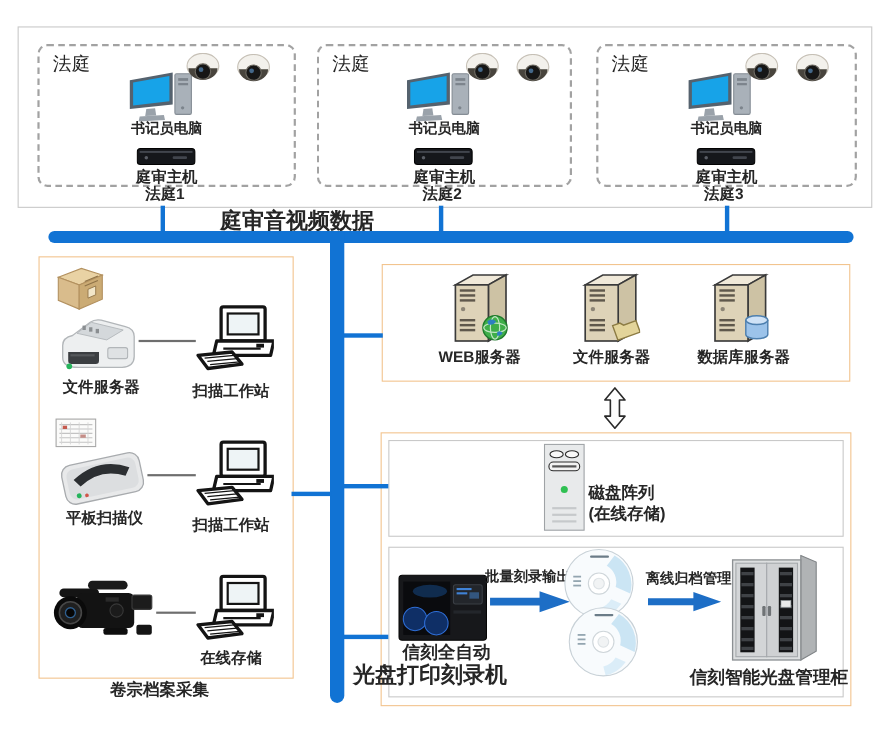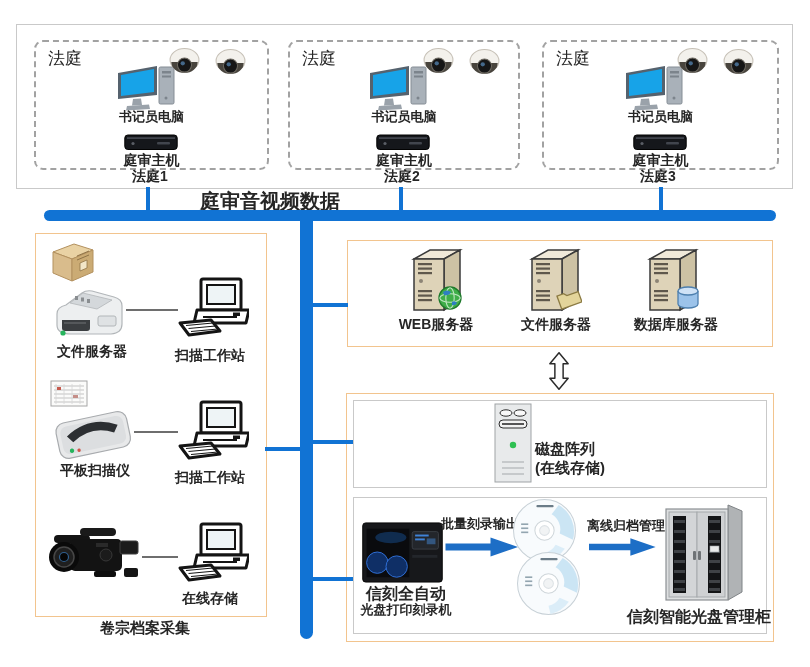--- a/index.html
+++ b/index.html
@@ -400,21 +400,21 @@
   </div>
   <div class="stub-h" style="left:312px;top:440px;width:41px"></div>
 
   <div class="box-gray" style="left:353px;top:497px;width:412px;height:135px"></div>
   <span class="icon" style="left:361px;top:520px;width:83px;height:64px">
       <svg>
         <use href="#icon-burner"></use>
       </svg>
     </span>
   <div class="lbl" style="left:345px;top:585px;width:122px;font-size:16px">信刻全自动</div>
-  <div class="lbl" style="left:338px;top:603px;width:136px;font-size:13px">光盘打印刻录机</div>
+  <div class="lbl" style="left:321px;top:603px;width:136px;font-size:20px">光盘打印刻录机</div>
 
   <div class="lbl" style="left:437px;top:517px;width:86px;font-size:13px">批量刻录输出</div>
   <span class="icon" style="left:445px;top:536px;width:75px;height:22px">
       <svg>
         <use href="#icon-right-arrow"></use>
       </svg>
     </span>
 
   <span class="icon" style="left:512px;top:498px;width:65px;height:65px">
       <svg>

